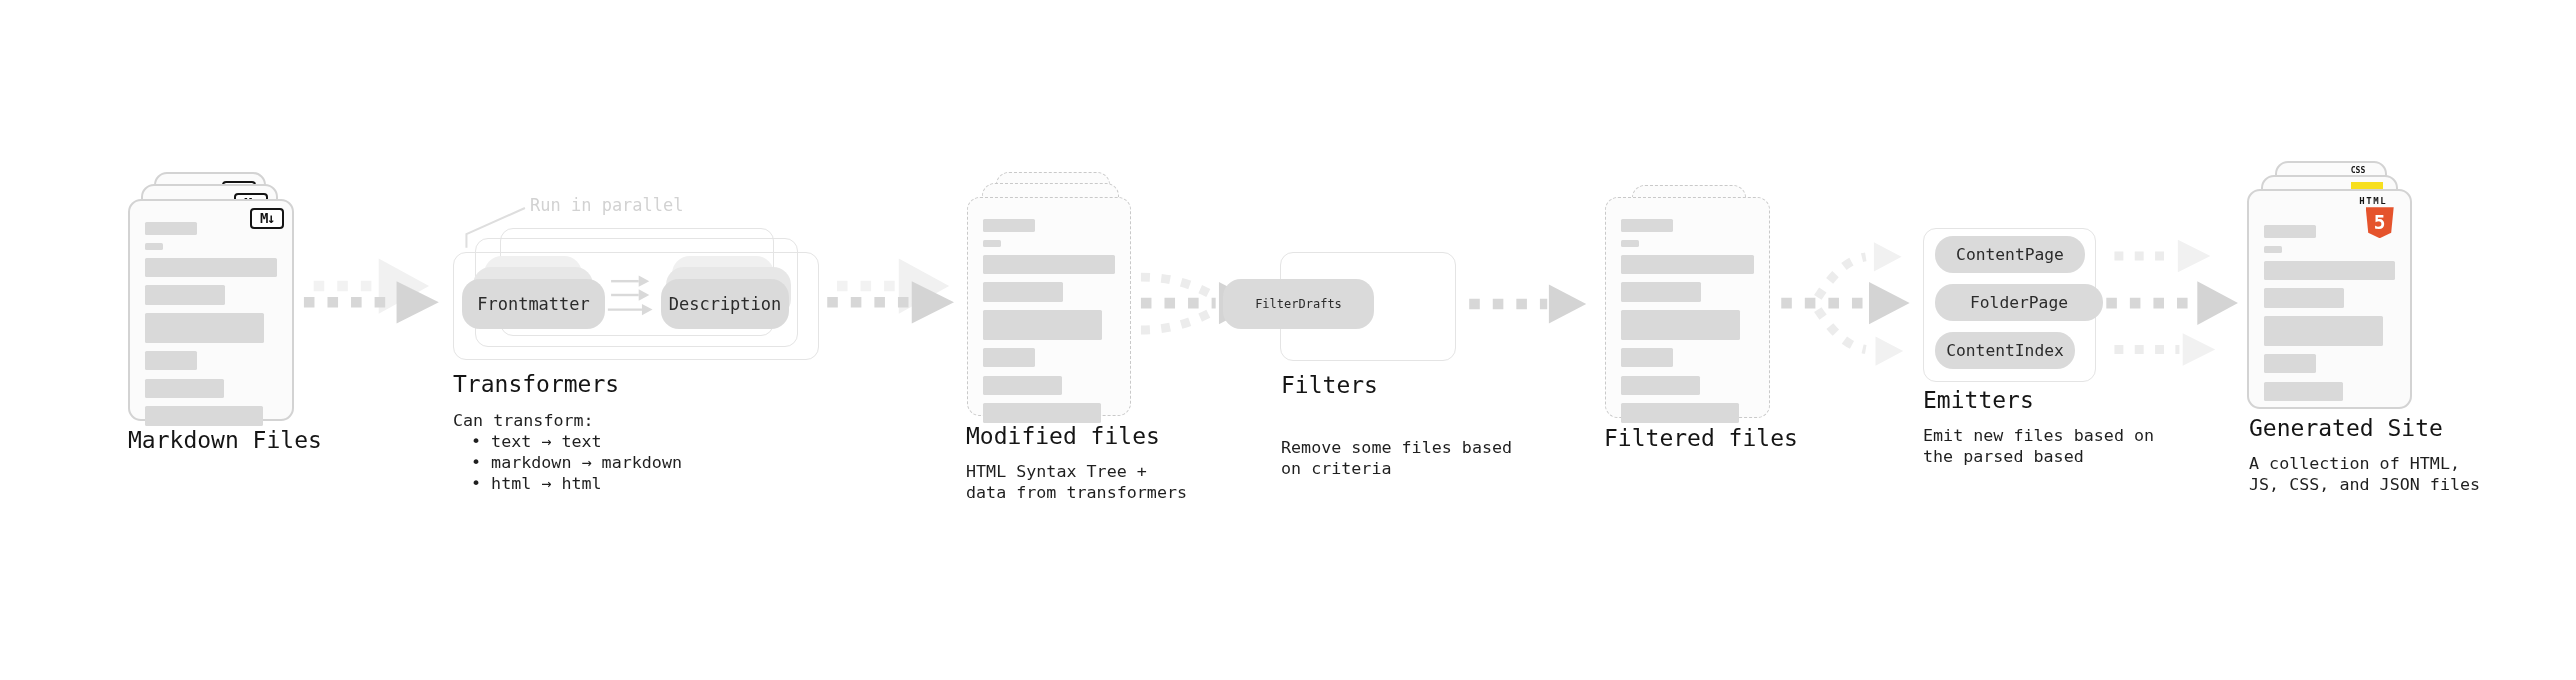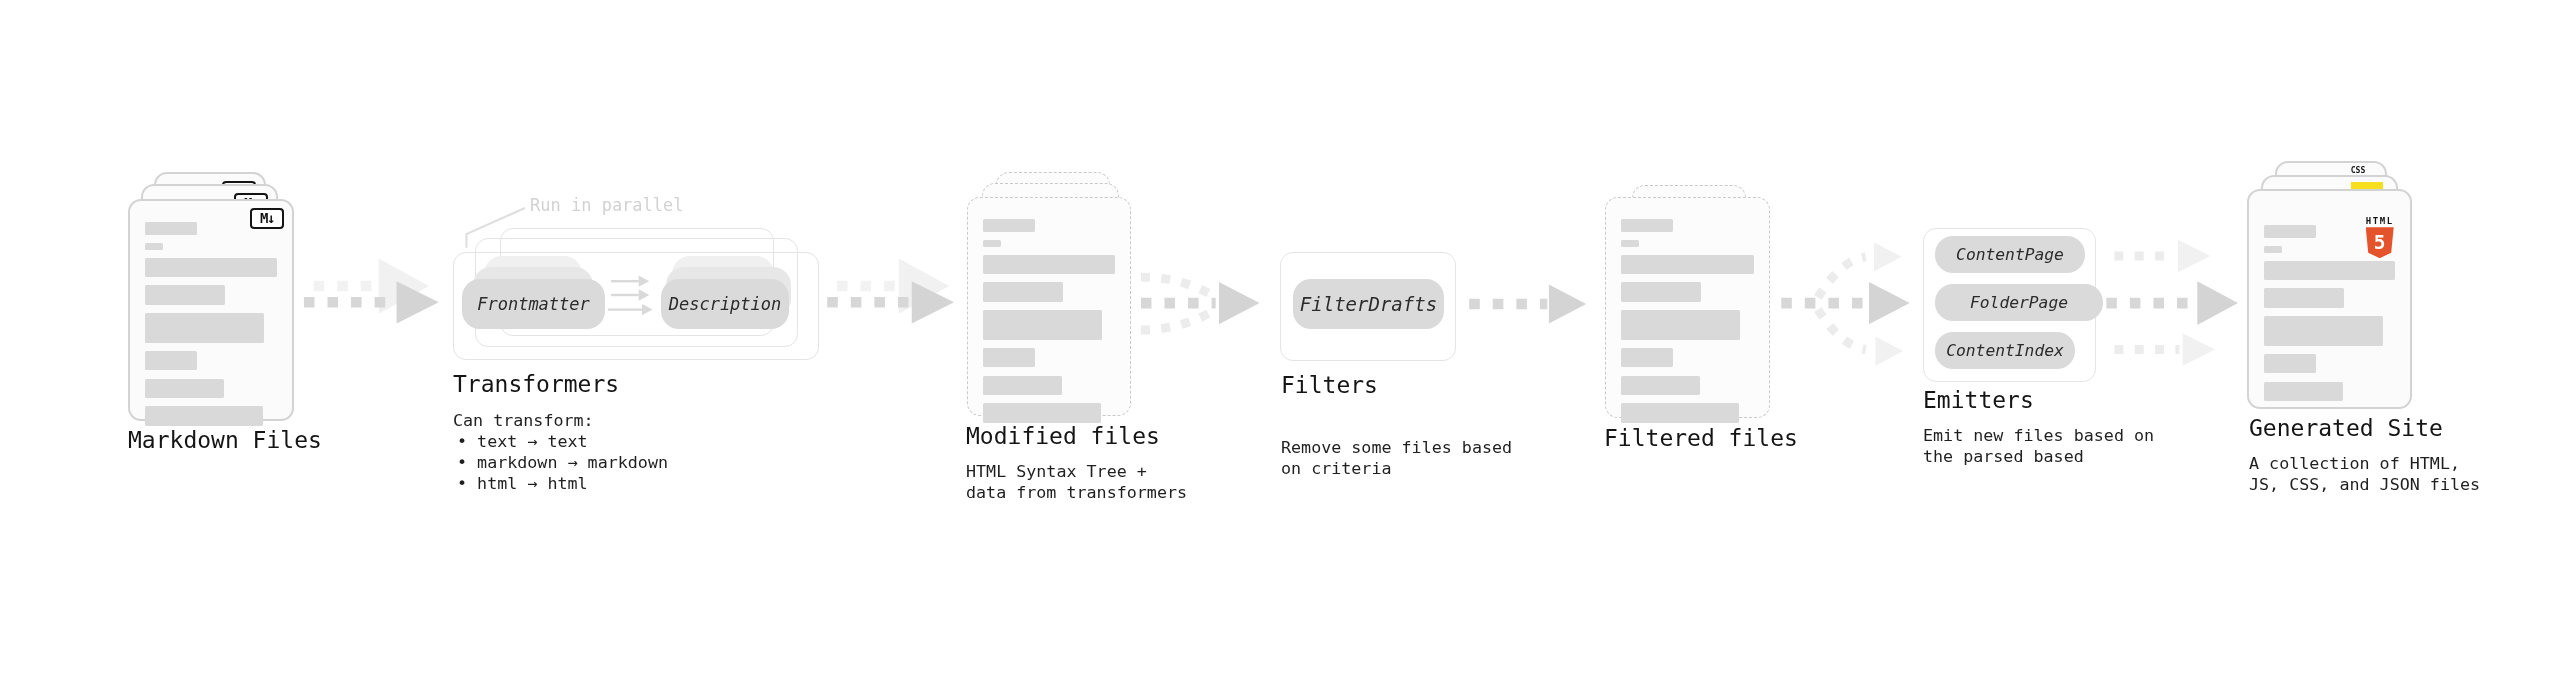--- a/index.html
+++ b/index.html
@@ -15,46 +15,45 @@
   }
   .file-card.dashed{border:1.6px dashed #c9c9c9;background:#fcfcfc;}
   .lines{position:absolute;left:14.6px;right:14.6px;top:19.5px;display:flex;flex-direction:column;gap:8.1px;}
   .ln{background:#d9d9d9;border-radius:1.6px;flex:none;}
   
   .md-badge{
     position:absolute;top:6.5px;right:8.1px;width:34px;height:21px;background:#ffffff;
     border:2.4px solid #141414;border-radius:4.1px;color:#141414;font-weight:bold;font-size:14px;
     display:flex;align-items:center;justify-content:center;letter-spacing:-1.6px;box-sizing:border-box;
   }
-  .html5-badge{position:absolute;top:4.9px;right:9.8px;width:41px;text-align:center;margin-top:20px;}
+  .html5-badge{position:absolute;top:4.9px;right:9.8px;width:41px;text-align:left;}
   .html5-word{font-size:9px;font-weight:bold;color:#141414;letter-spacing:1.6px;line-height:10.6px;}
   .html5-shield{
     margin:0.8px auto 0;width:28px;height:31px;background:#e5532c;
     clip-path:polygon(0 0,100% 0,91% 82%,50% 100%,9% 82%);
     display:flex;align-items:center;justify-content:center;
     color:#ffffff;font-size:19.5px;font-weight:bold;
   }
   .css-badge{position:absolute;top:3.3px;right:13px;width:28px;text-align:center;}
   .css-word{font-size:8.1px;font-weight:bold;color:#141414;line-height:9px;}
   .css-bar{height:4.1px;background:#2f6ae8;margin-top:0.8px;border-radius:0.8px;}
   .js-badge{position:absolute;top:4.9px;right:13px;width:32.5px;height:19.5px;background:#f7df1e;}
   
   .group-box{position:absolute;border:1.6px solid #e4e4e4;border-radius:13px;background:transparent;box-sizing:border-box;}
   .pill{
     position:absolute;background:#dadada;border-radius:18px;color:#2b2b2b;
     display:flex;align-items:center;justify-content:center;font-size:17px;white-space:nowrap;
     box-sizing:border-box;
-    font-style:italic;
   }
   .ghost1{background:#e7e7e7;}
   .ghost2{background:#f0f0f0;}
   
   .stage-label{position:absolute;font-size:23px;color:#151515;white-space:nowrap;line-height:28px;}
   .stage-desc{position:absolute;font-size:16.7px;line-height:21px;color:#1f1f1f;white-space:nowrap;}
-  .stage-desc .indent{margin-left:4px;}
+  .stage-desc .indent{margin-left:18px;}
   .annotation{position:absolute;font-size:17px;color:#d2d2d2;white-space:nowrap;}
   
   #arrows{position:absolute;left:0;top:0;z-index:1;}
   .stage{position:absolute;left:0;top:0;z-index:2;width:0;height:0;}
   .dash{stroke:#d7d7d7;stroke-width:13;stroke-dasharray:13 16;fill:none;}
   .dashL{stroke:#f2f2f2;stroke-width:13;stroke-dasharray:13 16;fill:none;}
   .dashS{stroke:#ececec;stroke-width:11;stroke-dasharray:11 14;fill:none;}
   .head{fill:#d4d4d4;}
   .headL{fill:#f1f1f1;}
   .thin{stroke:#d9d9d9;stroke-width:3;fill:none;}
@@ -186,21 +185,21 @@
     </div>
     <div class="stage-label" style="left:966px;top:422px;">Modified files</div>
     <div class="stage-desc" style="left:966px;top:461px;">
       <div>HTML Syntax Tree +</div>
       <div>data from transformers</div>
     </div>
   </div>
 
   <div class="stage">
     <div class="group-box" style="left:1280px;top:252px;width:176px;height:109px;"></div>
-    <div class="pill" style="left:1293px;top:279px;width:151px;height:50px;font-size:19px;">FilterDrafts</div>
+    <div class="pill" style="left:1223px;top:279px;width:151px;height:50px;font-size:12px;">FilterDrafts</div>
     <div class="stage-label" style="left:1281px;top:371px;">Filters</div>
     <div class="stage-desc" style="left:1281px;top:410px;margin-top:27px;">
       <div>Remove some files based</div>
       <div>on criteria</div>
     </div>
   </div>
 
   <div class="stage">
     <div class="file-card dashed" style="left:1632px;top:185px;width:114px;height:89px;"></div>
     <div class="file-card dashed" style="left:1605px;top:197px;width:165px;height:221px;">

